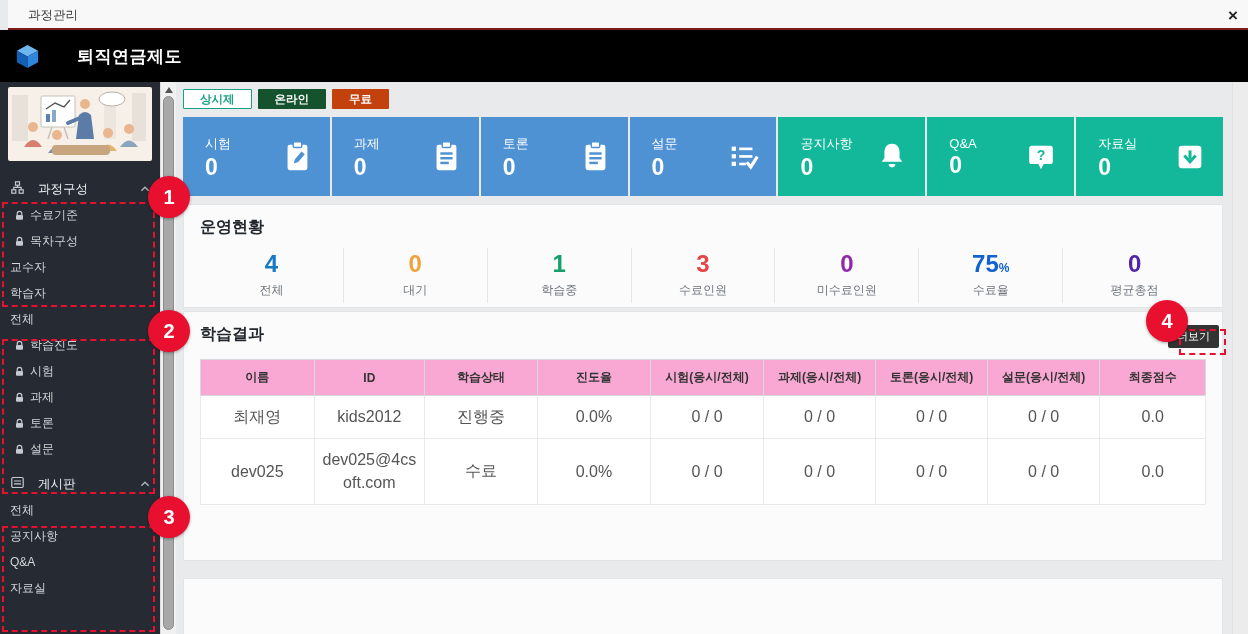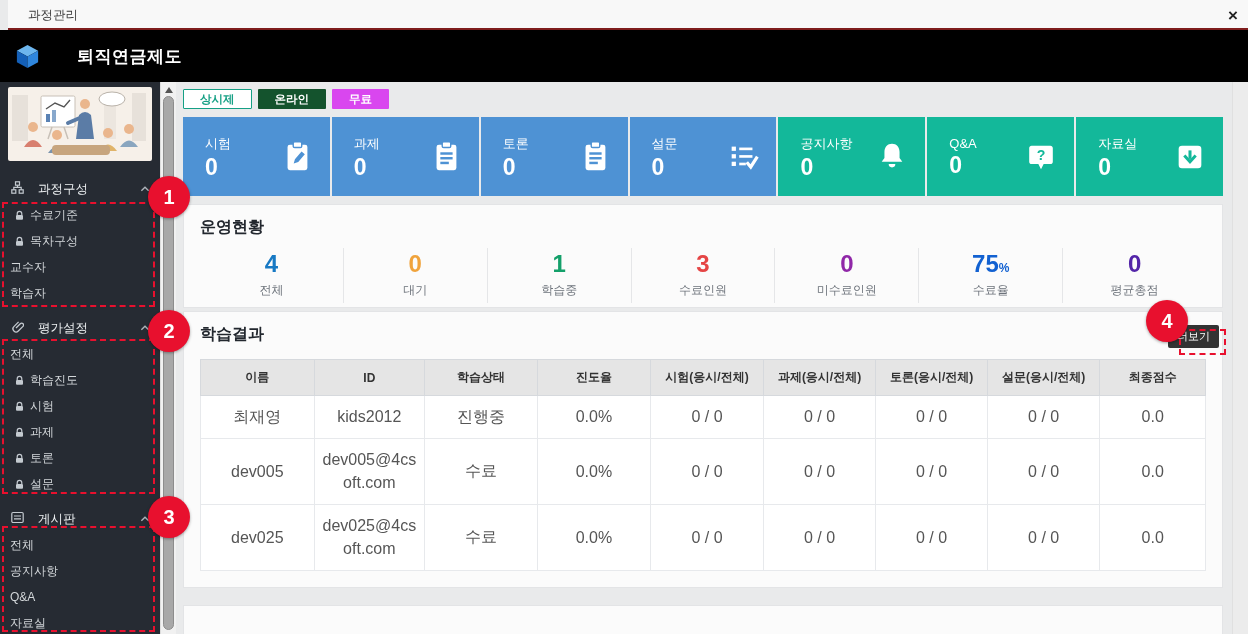--- a/index.html
+++ b/index.html
@@ -45,21 +45,21 @@
   
   .rscroll { position:absolute; right:0; top:82px; width:16px; height:552px;
     background:#ececec; border-left:1px solid #e0e0e0; }
   
   .main { position:absolute; left:183px; top:82px; width:1040px; height:552px; }
   .tags { margin-top:7px; display:flex; gap:6px; }
   .tag { height:20px; line-height:18px; padding:0 16px; font-size:11.5px;
     font-weight:700; border-radius:1px; border:1px solid transparent; }
   .tag.outline-green { background:#fff; border-color:#16a085; color:#16a085; }
   .tag.blue { background:#14532d; color:#fff; }
-  .tag.navy { background:#d946ef; color:#fff; }
+  .tag.navy { background:#c2410c; color:#fff; }
   
   .cards { margin-top:8px; display:flex; gap:2px; height:79px; }
   .card { flex:1; display:flex; align-items:center; justify-content:space-between;
     padding:0 16px 0 22px; color:#fff; cursor:pointer; }
   .card .cl { display:flex; flex-direction:column; }
   .card .clabel { font-size:13px; margin-bottom:3px; }
   .card .cvalue { font-size:23px; font-weight:700; line-height:1; }
   .card .cicon { display:flex; }
   
   .panel { background:#fbfbfb; border:1px solid #e3e4e6; }
@@ -68,21 +68,21 @@
   .stats { display:flex; margin-top:10px; }
   .stat { flex:1; text-align:center; border-left:1px solid #e5e6e8; padding:2px 0 4px; }
   .stat:first-child { border-left:none; }
   .stat .sv { font-size:24px; font-weight:700; line-height:1.15; }
   .stat .sv .sfx { font-size:12px; font-weight:700; }
   .stat .sl { font-size:12px; color:#6d737b; margin-top:4px; }
   .panel-results { margin-top:3px; padding:12px 16px 16px; position:relative; min-height:250px;}
   .more-btn { position:absolute; top:13px; right:3px; background:#333; color:#fff;
     font-size:11px; padding:4px 9px; border:none; border-radius:2px; cursor:pointer; }
   table.lr { width:100%; margin-top:14px; border-collapse:collapse; background:#fff; }
-  table.lr th { background:#e5e5e5; font-size:12px; font-weight:700; color:#333;
+  table.lr th { background:#f9a8d4; font-size:12px; font-weight:700; color:#333;
     padding:9px 4px; border:1px solid #d6d9dd; }
   table.lr td { font-size:16px; color:#555; text-align:center; padding:10px 4px;
     border:1px solid #e7e9ec; }
   table.lr { border:1px solid #c9cdd2; }
   table.lr td.idcol { word-break:break-all; line-height:1.4; }
   .panel-period { margin-top:17px; height:120px; padding:14px 16px; }
   
   .ann-rect { position:absolute; border:2px dashed #e8102e; z-index:40; pointer-events:none;}
   .ar1 { left:2px; top:202px; width:153px; height:105px; }
   .ar2 { left:2px; top:339px; width:153px; height:155px; }
@@ -176,31 +176,20 @@
           </svg>
         </span>
         <span>목차구성</span>
       </div>
       <div class="nav-item">
         <span>교수자</span>
       </div>
       <div class="nav-item">
         <span>학습자</span>
       </div>
-      <div class="nav-header">
-        <span><svg width="13" height="13" viewBox="0 0 13 13">
-            <path d="M5 8l4.3-4.3a1.9 1.9 0 0 1 2.7 2.7L7.3 11a3.1 3.1 0 0 1-4.4-4.4L7.6 1.9" fill="none" stroke="#c4cad0" stroke-width="1.3"></path>
-          </svg></span>
-        <span>평가설정</span>
-        <span class="chev">
-          <svg width="10" height="10" viewBox="0 0 11 11">
-            <polyline points="1.5,7.5 5.5,3.5 9.5,7.5" fill="none" stroke="#aeb4bb" stroke-width="1.5"></polyline>
-          </svg>
-        </span>
-      </div>
       <div class="nav-item">
         <span>전체</span>
       </div>
       <div class="nav-item">
         <span class="lock">
           <svg width="11" height="11" viewBox="0 0 11 11">
             <path d="M3.2 5V3.7a2.3 2.3 0 0 1 4.6 0V5" fill="none" stroke="#c4cad0" stroke-width="1.2"></path>
             <rect x="2" y="5" width="7" height="4.8" rx="1" fill="#c4cad0"></rect>
           </svg>
         </span>
@@ -437,31 +426,20 @@
             <td class="idcol">kids2012</td>
             <td>진행중</td>
             <td>0.0%</td>
             <td>0 / 0</td>
             <td>0 / 0</td>
             <td>0 / 0</td>
             <td>0 / 0</td>
             <td>0.0</td>
           </tr>
           <tr>
-            <td>dev005</td>
-            <td class="idcol">dev005@4csoft.com</td>
-            <td>수료</td>
-            <td>0.0%</td>
-            <td>0 / 0</td>
-            <td>0 / 0</td>
-            <td>0 / 0</td>
-            <td>0 / 0</td>
-            <td>0.0</td>
-          </tr>
-          <tr>
             <td>dev025</td>
             <td class="idcol">dev025@4csoft.com</td>
             <td>수료</td>
             <td>0.0%</td>
             <td>0 / 0</td>
             <td>0 / 0</td>
             <td>0 / 0</td>
             <td>0 / 0</td>
             <td>0.0</td>
           </tr>

